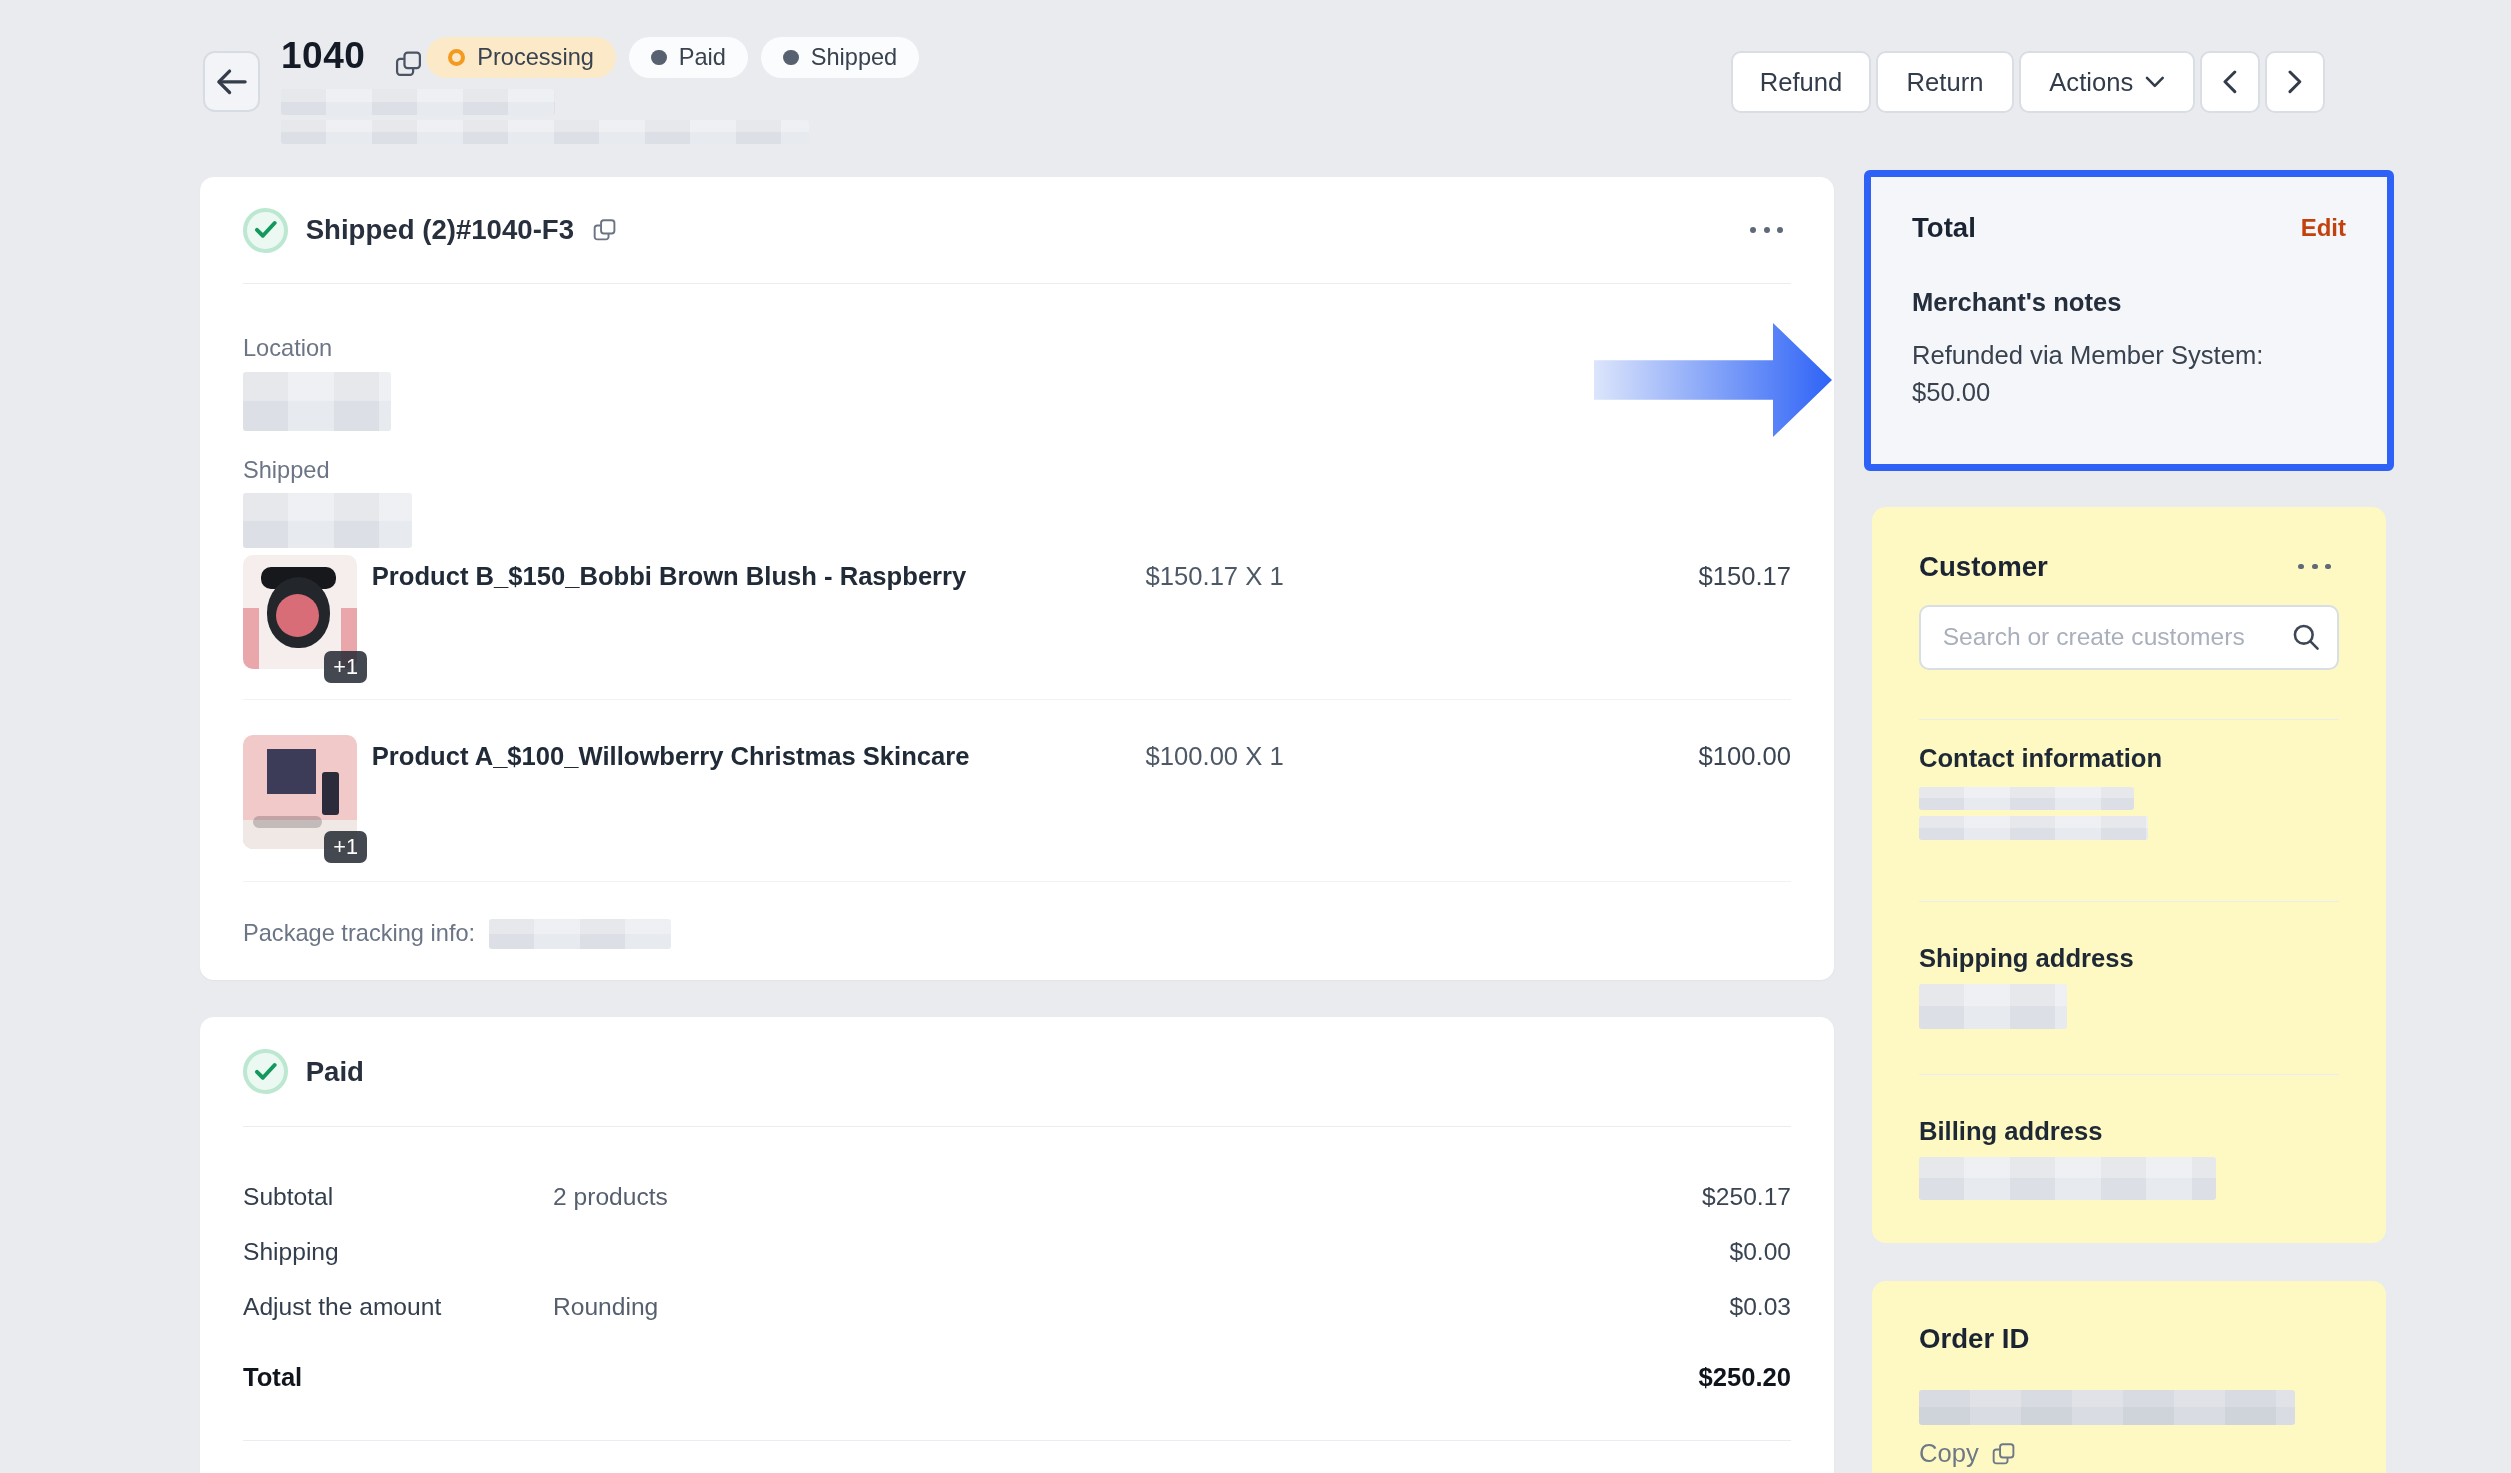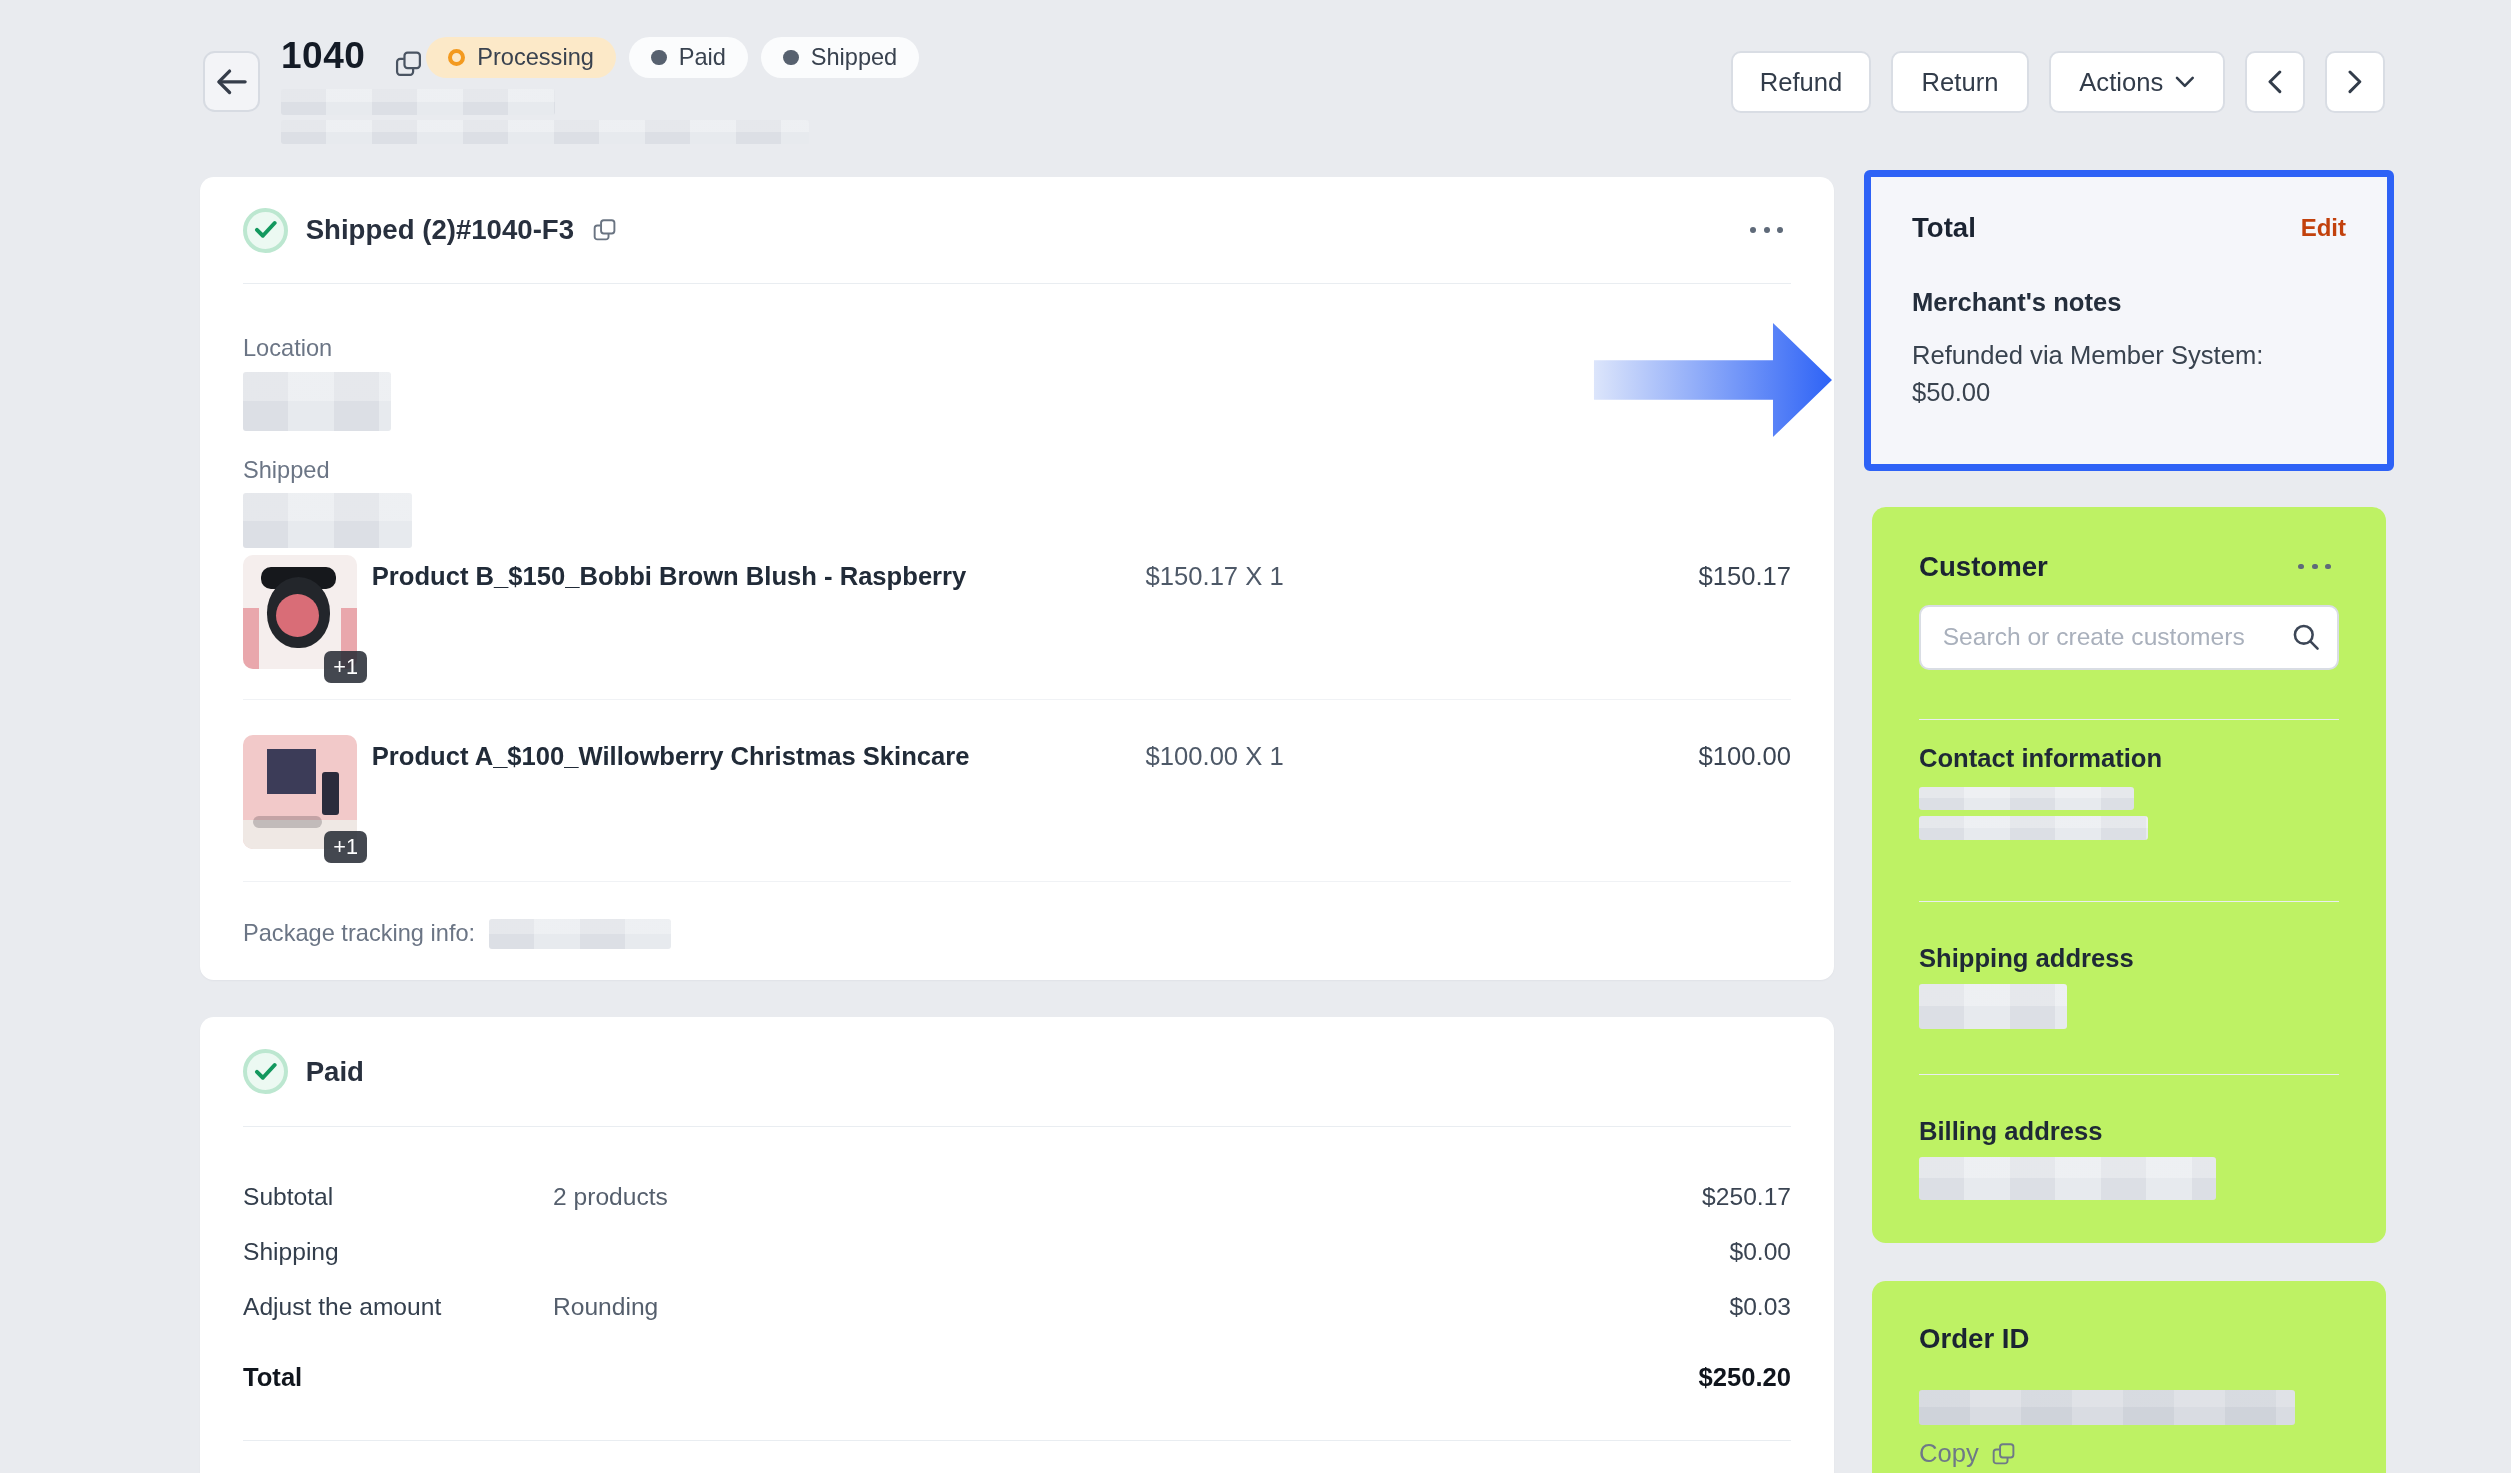--- a/index.html
+++ b/index.html
@@ -26,38 +26,38 @@
     height:41px; border-radius:20.7px; display:flex; align-items:center; gap:11.8px;
     padding:0 21.7px; font-size:23.6px; color:#39424f;
   }
   .badge.warning { background:#fce9c8; }
   .badge.neutral { background:#fbfcfd; }
   .dot-ring { width:17.7px; height:17.7px; border:4.9px solid #f39a1f; border-radius:50%; }
   .dot-solid { width:15.8px; height:15.8px; background:#57616f; border-radius:50%; }
   .header-blur1 { left:281px; top:89px; width:274px; height:25.6px; }
   .header-blur2 { left:281px; top:120px; width:528px; height:23.6px; }
 
-  .top-actions { top:51px; left:1731px; display:flex; gap:20px; }
+  .top-actions { top:51px; left:1731px; display:flex; gap:5px; }
   .btn {
     height:62px; background:#ffffff; border:2px solid #d9dde4; border-radius:9.9px;
     font-size:25.6px; color:#323c4a; font-weight:500;
     display:flex; align-items:center; justify-content:center; gap:11.8px; cursor:pointer;
     font-family:"Liberation Sans", sans-serif;
   }
   .btn.w-refund { width:140px; }
   .btn.w-return { width:138px; }
   .btn.w-actions { width:176px; }
   .btn.w-nav { width:60px; }
 
   
   .card {
     background:#ffffff; border-radius:13.8px;
     box-shadow:0 1px 2px rgba(20,30,50,.04);
   }
-  .side-card { background:#bef264; border-radius:13.8px; }
+  .side-card { background:#fef9c3; border-radius:13.8px; }
 
   .card-1 { left:200px; top:177px; width:1634px; height:803px; padding:0 43px; }
   .card-2 { left:200px; top:1017px; width:1634px; height:481px; padding:0 43px; }
 
   .card-head { height:106px; display:flex; align-items:center; gap:17.7px; }
   .check-circle {
     width:45px; height:45px; border-radius:50%;
     background:#ecf9f2; border:4.9px solid #bce7d0;
     display:flex; align-items:center; justify-content:center; flex:0 0 auto;
   }

